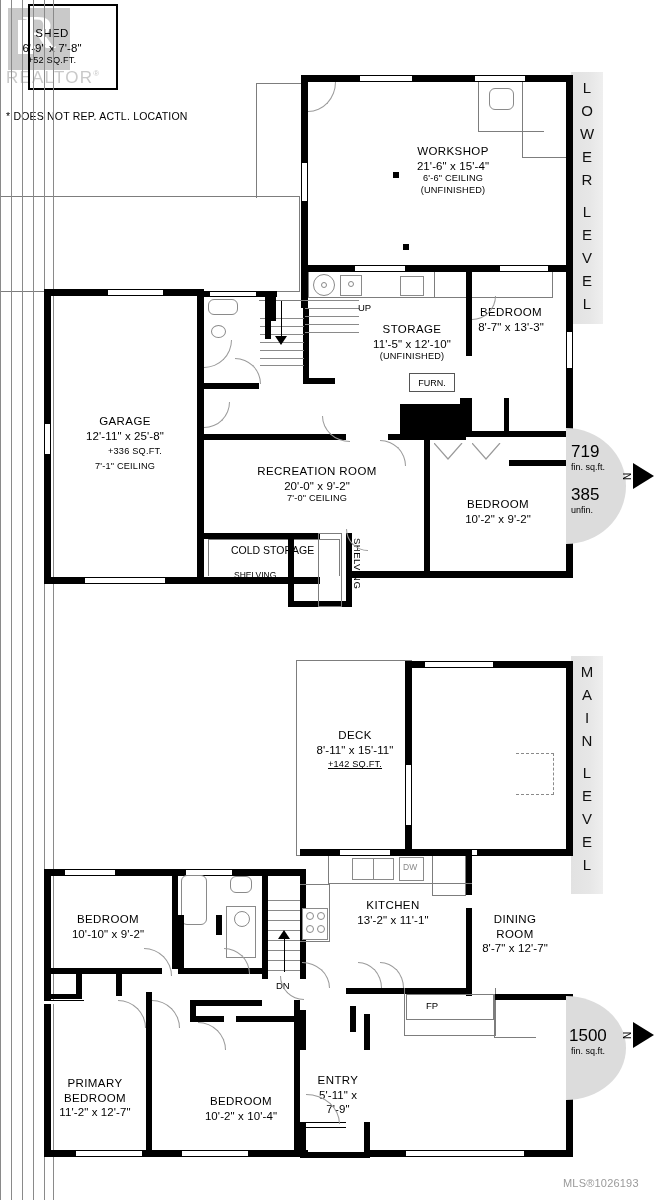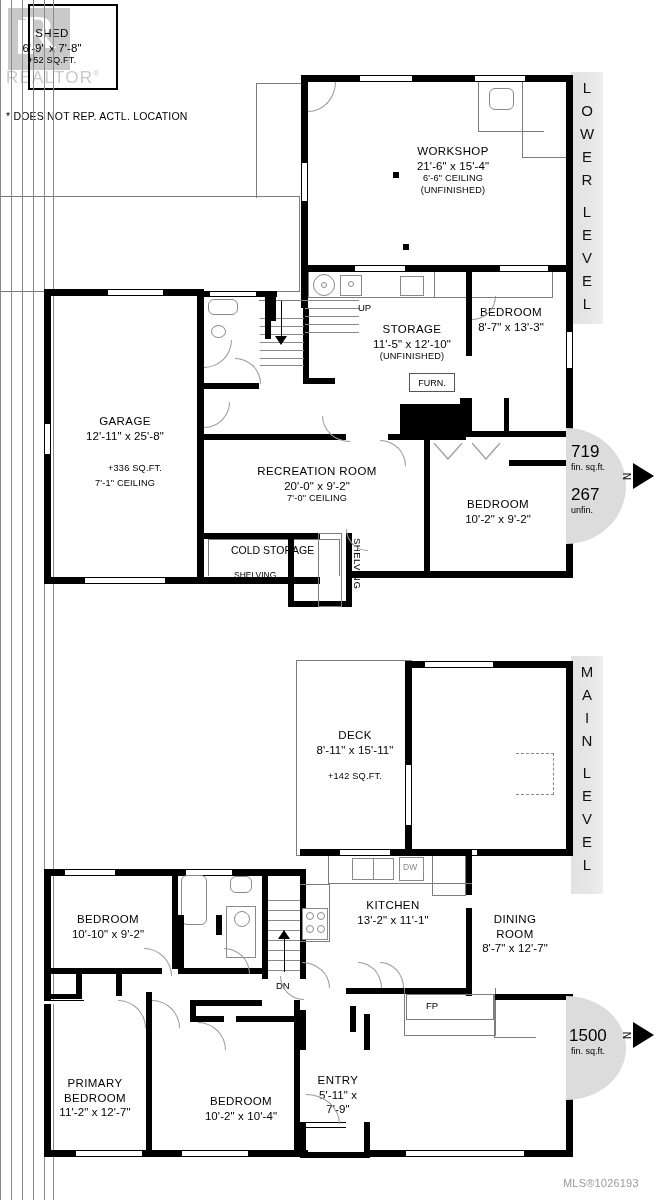--- a/index.html
+++ b/index.html
@@ -202,21 +202,21 @@
   <div class="wall" style="left:44px;top:289px;width:160px;height:7px;"></div>
   <div class="win" style="left:108px;top:289px;width:55px;height:7px;"></div>
   <div class="wall" style="left:44px;top:289px;width:7px;height:295px;"></div>
   <div class="win-v" style="left:44px;top:424px;width:7px;height:30px;"></div>
   <div class="wall" style="left:197px;top:289px;width:7px;height:295px;"></div>
   <div class="wall" style="left:44px;top:577px;width:160px;height:7px;"></div>
   <div class="win" style="left:85px;top:577px;width:80px;height:7px;"></div>
   <div class="lbl" style="left:55px;top:414px;width:140px;">
     <div class="nm">GARAGE</div>
     <div class="dim">12'-11" x 25'-8"</div>
-    <div class="sub" style="margin-top:20px;padding-left:20px;">+336 SQ.FT.</div>
+    <div class="sub" style="margin-top:3px;padding-left:20px;">+336 SQ.FT.</div>
     <div class="sub" style="margin-top:3px;">7'-1" CEILING</div>
   </div>
   <div class="door-br" style="left:204px;top:340px;width:28px;height:28px;"></div>
   <div class="door-br" style="left:204px;top:402px;width:26px;height:26px;"></div>
 
   <div class="wall" style="left:204px;top:434px;width:142px;height:6px;"></div>
   <div class="wall" style="left:388px;top:434px;width:78px;height:6px;"></div>
   <div class="wall" style="left:204px;top:533px;width:116px;height:6px;"></div>
   <div class="wall" style="left:204px;top:577px;width:116px;height:7px;"></div>
   <div class="wall" style="left:424px;top:440px;width:6px;height:104px;"></div>
@@ -271,21 +271,21 @@
       </svg>
   </div>
   <div class="door-tr" style="left:380px;top:440px;width:26px;height:26px;"></div>
 
   <div class="wall" style="left:197px;top:428px;width:7px;height:156px;"></div>
   <div class="wall" style="left:271px;top:291px;width:5px;height:30px;"></div>
 
   <div class="badge" style="left:566px;top:428px;width:60px;height:116px;"></div>
   <div class="badge-num" style="left:571px;top:442px;">719</div>
   <div class="badge-sub" style="left:571px;top:462px;">fin. sq.ft.</div>
-  <div class="badge-num" style="left:571px;top:485px;">267</div>
+  <div class="badge-num" style="left:571px;top:485px;">385</div>
   <div class="badge-sub" style="left:571px;top:505px;">unfin.</div>
   <div class="compass" style="left:633px;top:463px;"></div>
   <div class="compass-n" style="left:624px;top:471px;">N</div>
 
   <div class="leveltab" style="left:571px;top:656px;width:32px;height:238px;">
     <span>M</span>
     <span>A</span>
     <span>I</span>
     <span>N</span>
     <span class="gap"></span>
@@ -293,21 +293,21 @@
     <span>E</span>
     <span>V</span>
     <span>E</span>
     <span>L</span>
   </div>
 
   <div class="room-line" style="left:296px;top:660px;width:116px;height:196px;"></div>
   <div class="lbl" style="left:300px;top:728px;width:110px;">
     <div class="nm">DECK</div>
     <div class="dim">8'-11" x 15'-11"</div>
-    <div class="sub" style="margin-top:14px;">+142 SQ.FT.</div>
+    <div class="sub" style="margin-top:2px;text-decoration:underline;">+142 SQ.FT.</div>
   </div>
 
   <div class="wall" style="left:405px;top:661px;width:168px;height:7px;"></div>
   <div class="win" style="left:425px;top:661px;width:68px;height:7px;"></div>
   <div class="wall" style="left:405px;top:661px;width:7px;height:104px;"></div>
   <div class="win-v" style="left:405px;top:765px;width:7px;height:60px;"></div>
   <div class="wall" style="left:405px;top:825px;width:7px;height:30px;"></div>
   <div class="wall" style="left:566px;top:661px;width:7px;height:194px;"></div>
   <div class="wall" style="left:405px;top:849px;width:168px;height:7px;"></div>
   <div class="win" style="left:425px;top:849px;width:52px;height:7px;"></div>

